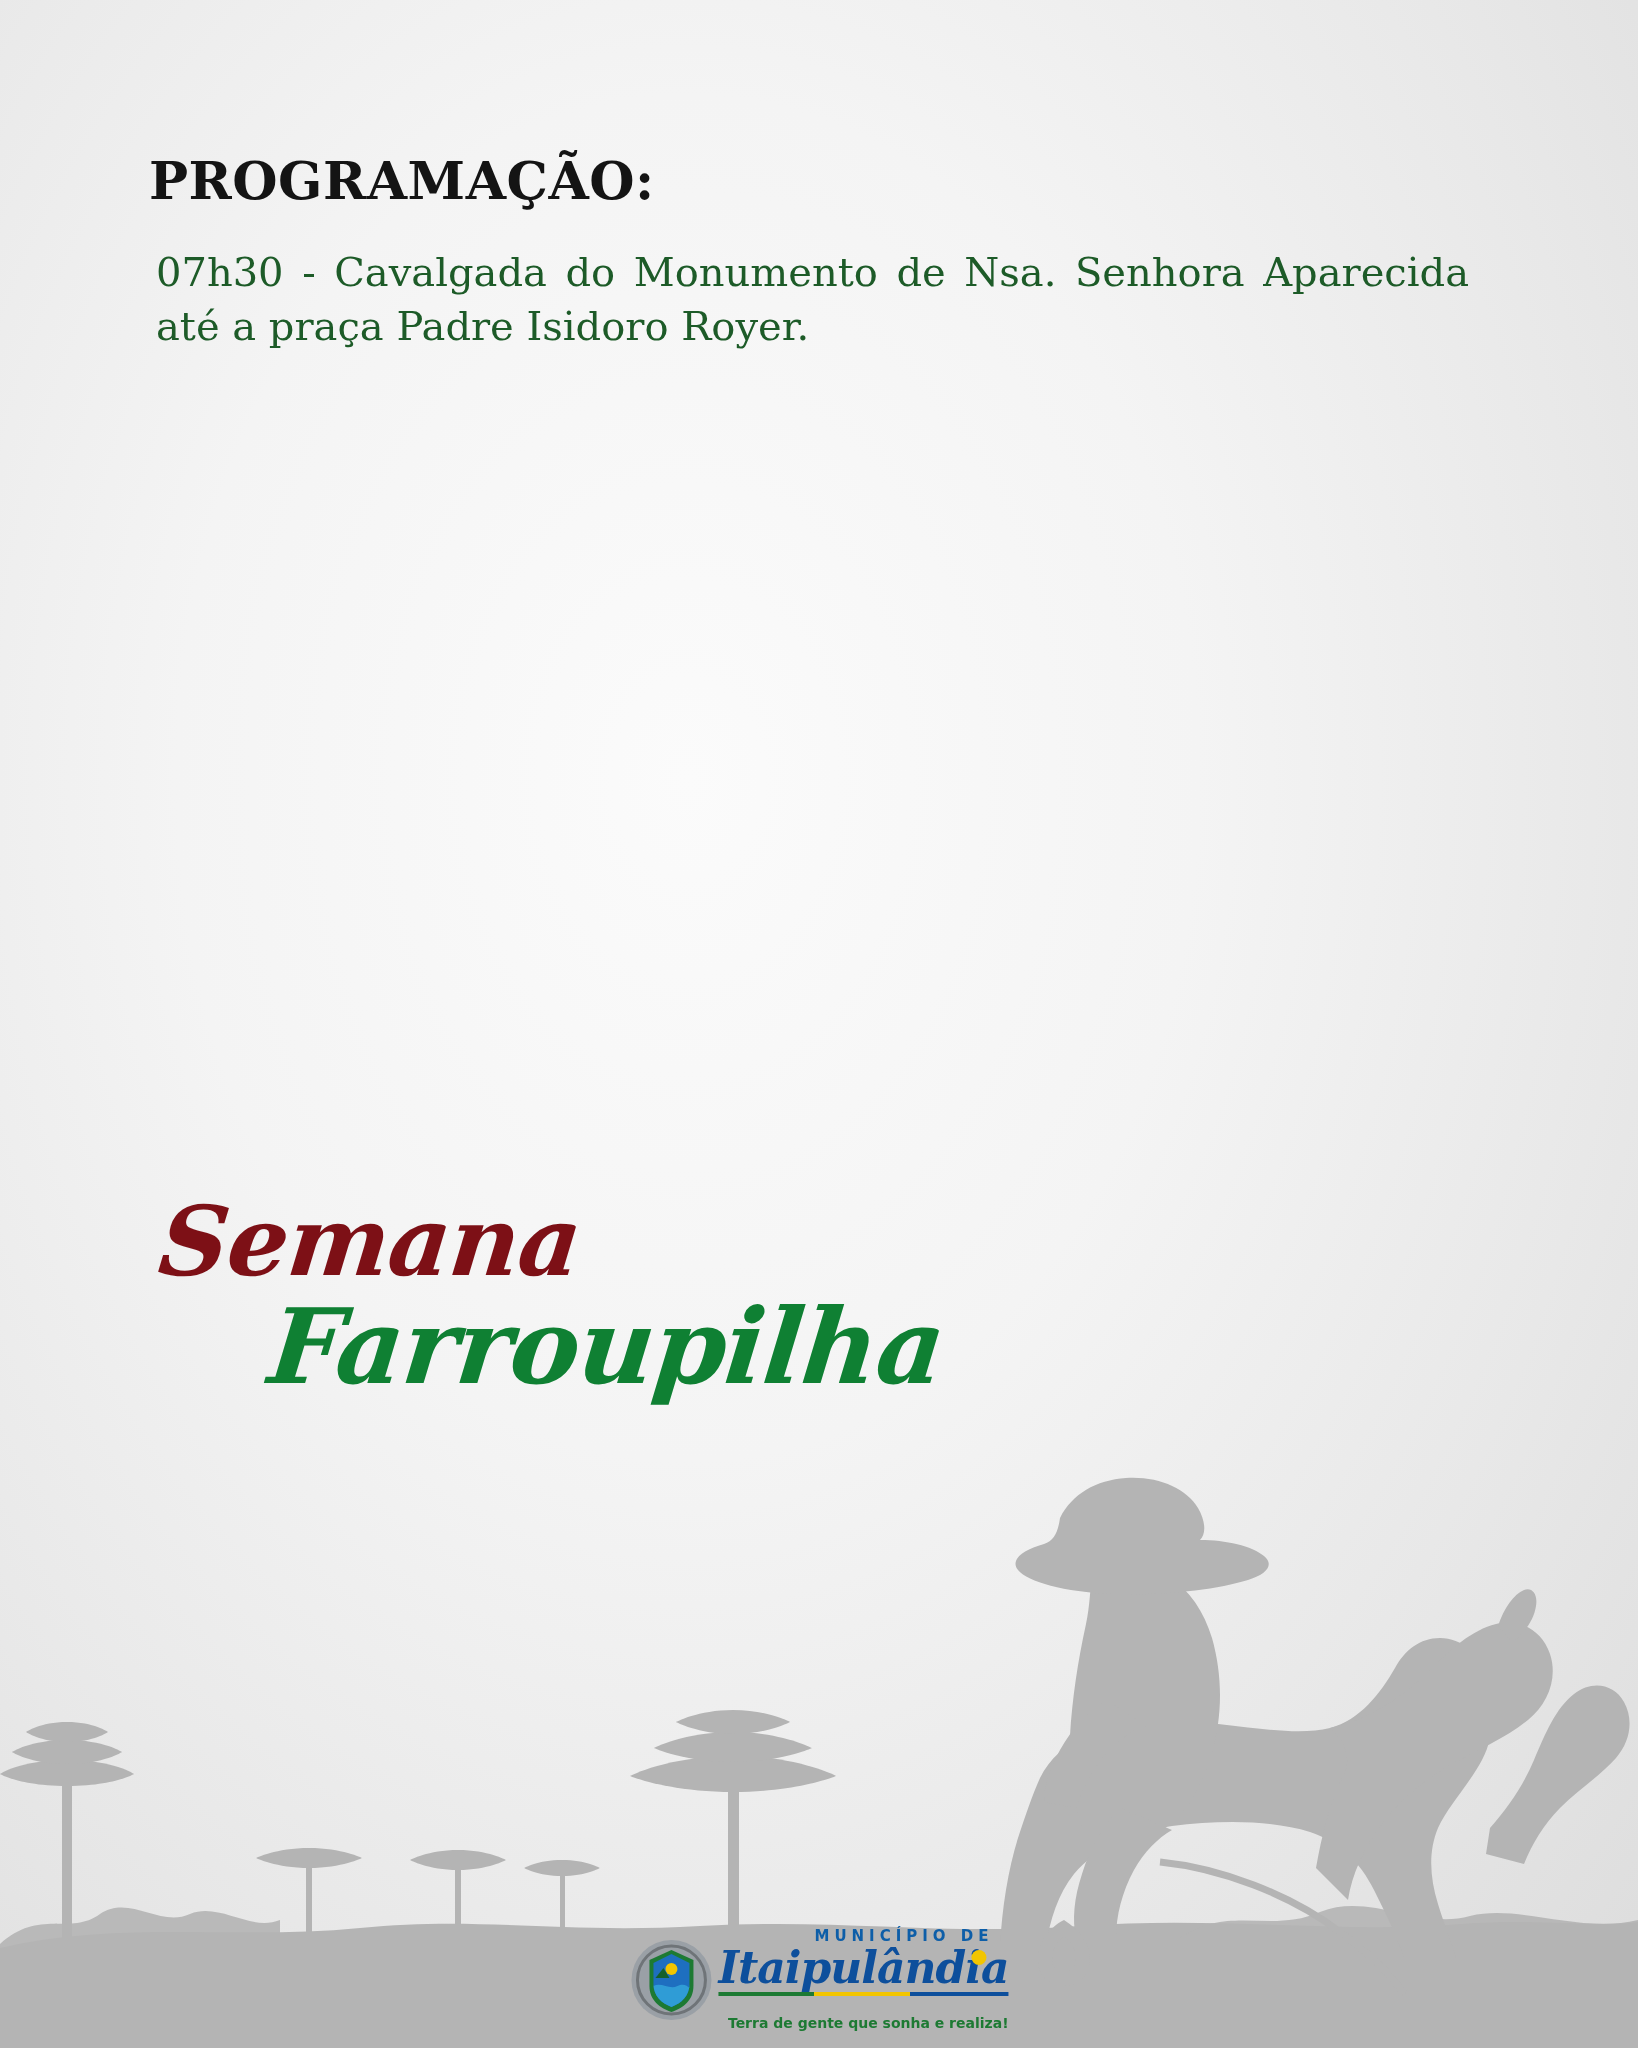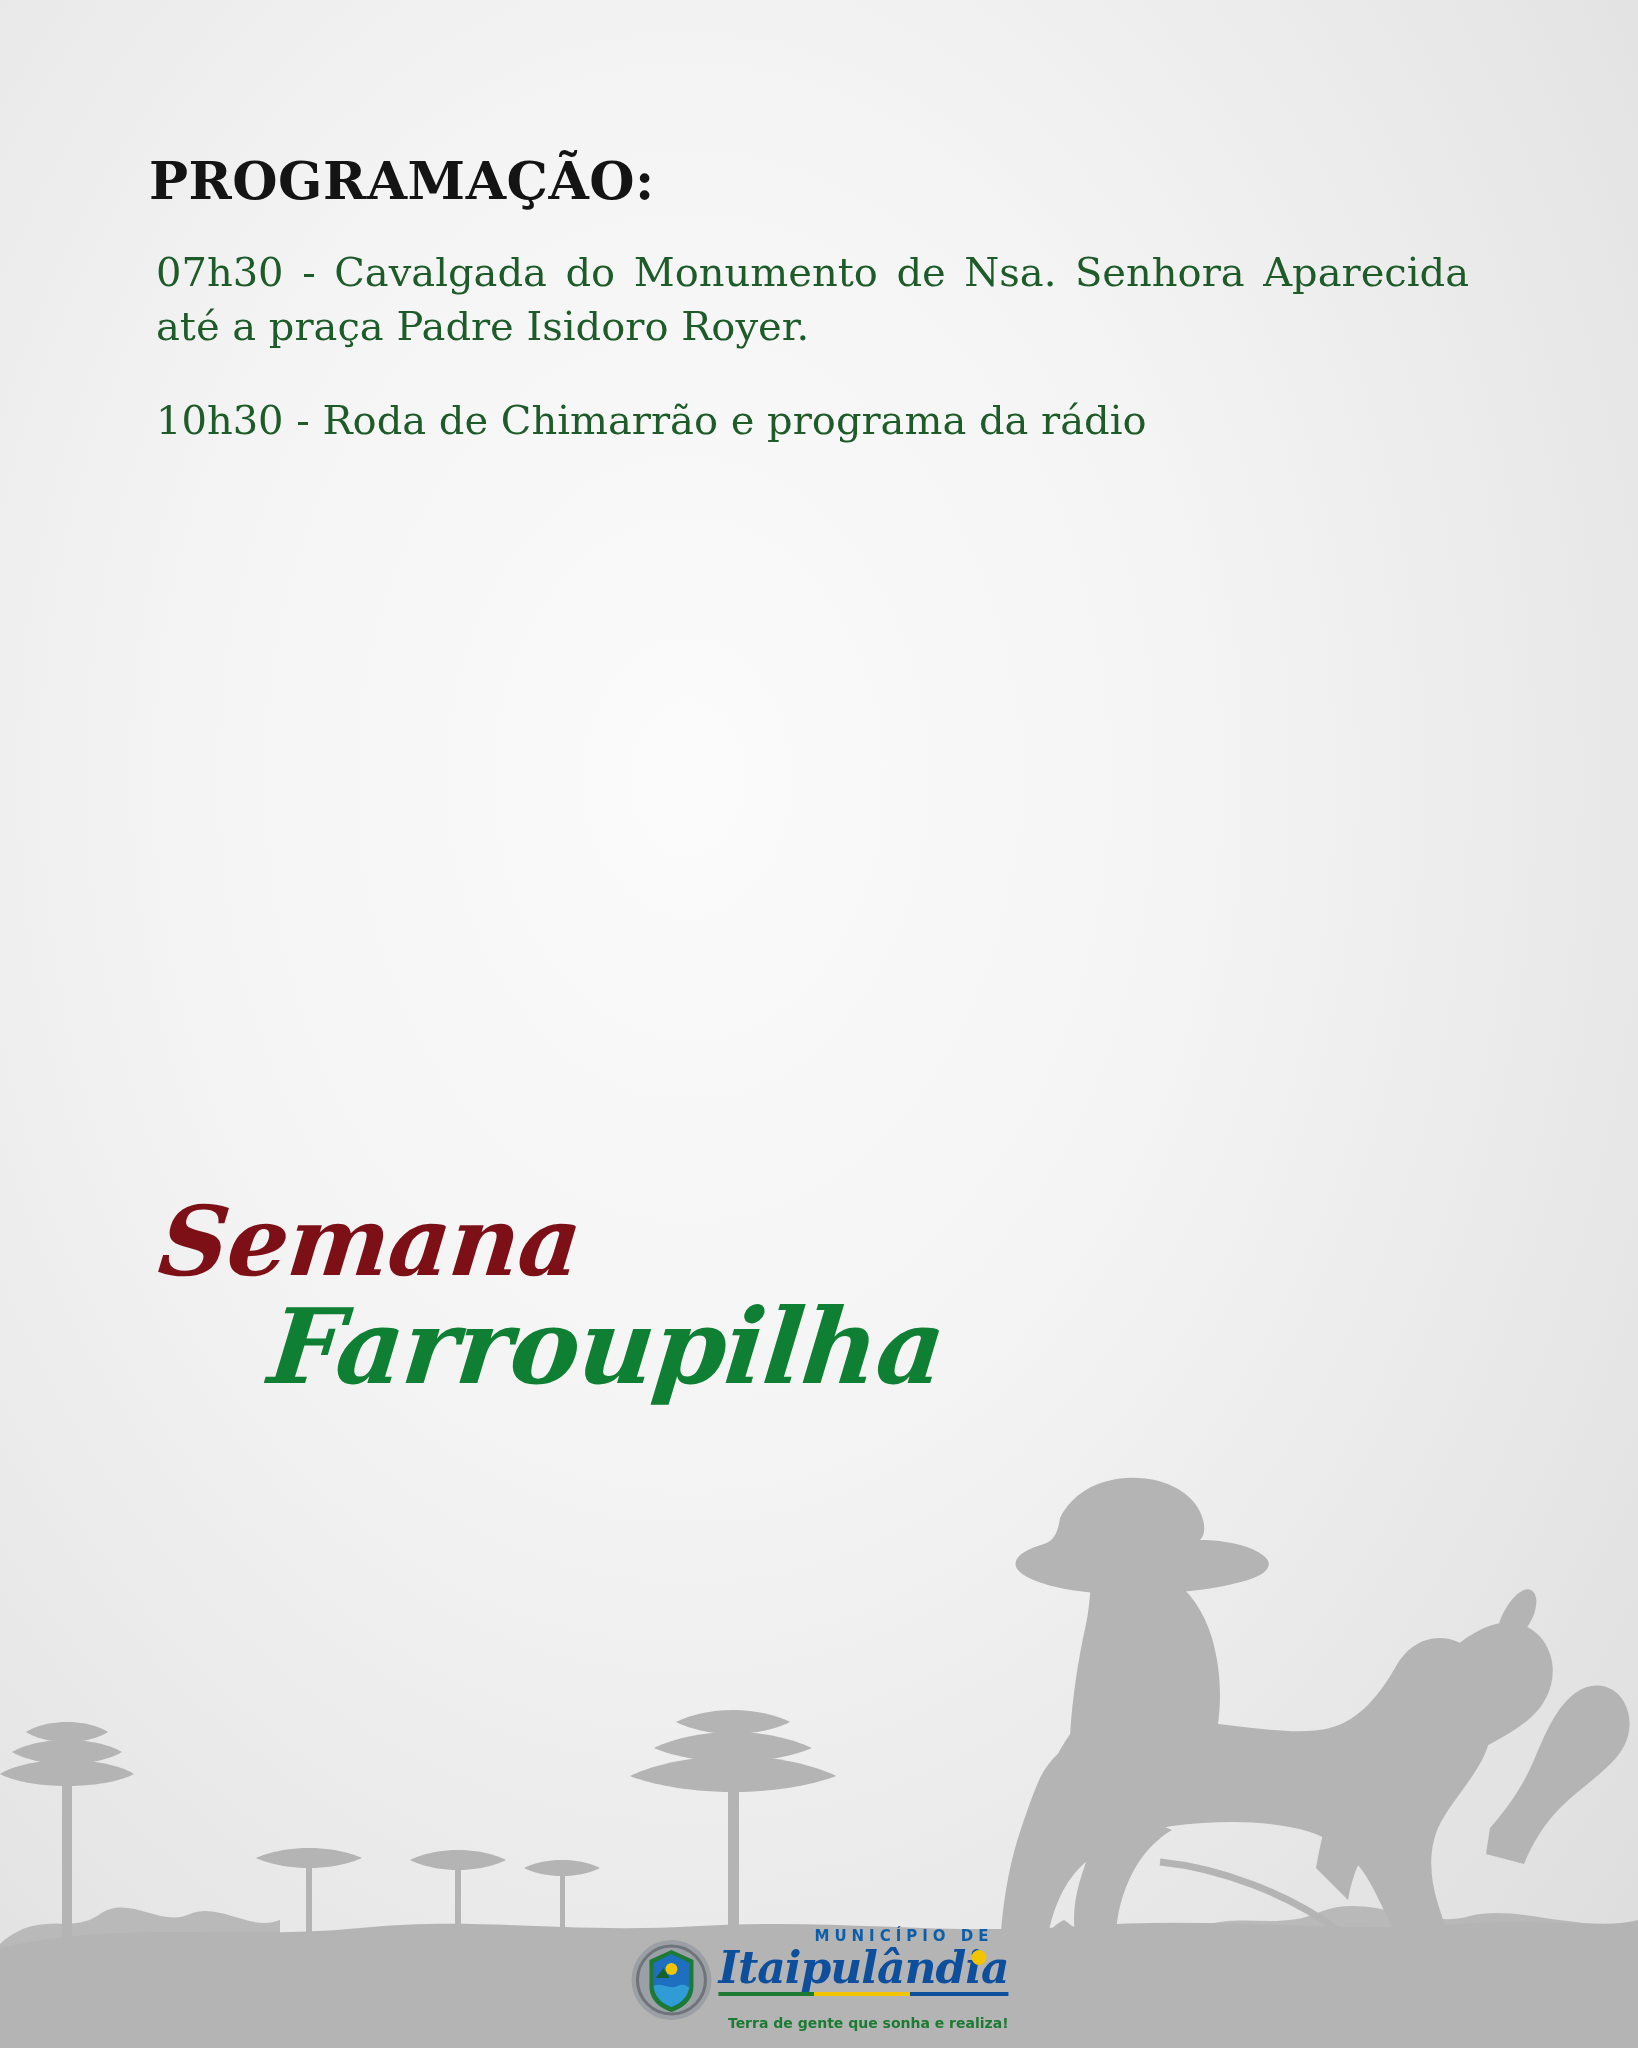--- a/index.html
+++ b/index.html
@@ -166,21 +166,20 @@
 </style>
 </head>
 <body>
 
 <div class="poster">
 
   <div class="content">
     <h1 class="heading">PROGRAMAÇÃO:</h1>
 
     <p class="sched-item">07h30 - Cavalgada do Monumento de Nsa. Senhora Aparecida até a praça Padre Isidoro Royer.</p>
-    <p class="sched-item">10h30 - Roda de Chimarrão e programa da rádio</p>
 
   </div>
 
   <div class="script-logo">
     <div class="script-word script-semana">Semana</div>
     <div class="script-word script-farroupilha">Farroupilha</div>
   </div>
 
   <div class="scene">
     <svg viewBox="0 0 1638 740" preserveAspectRatio="none" aria-hidden="true">

